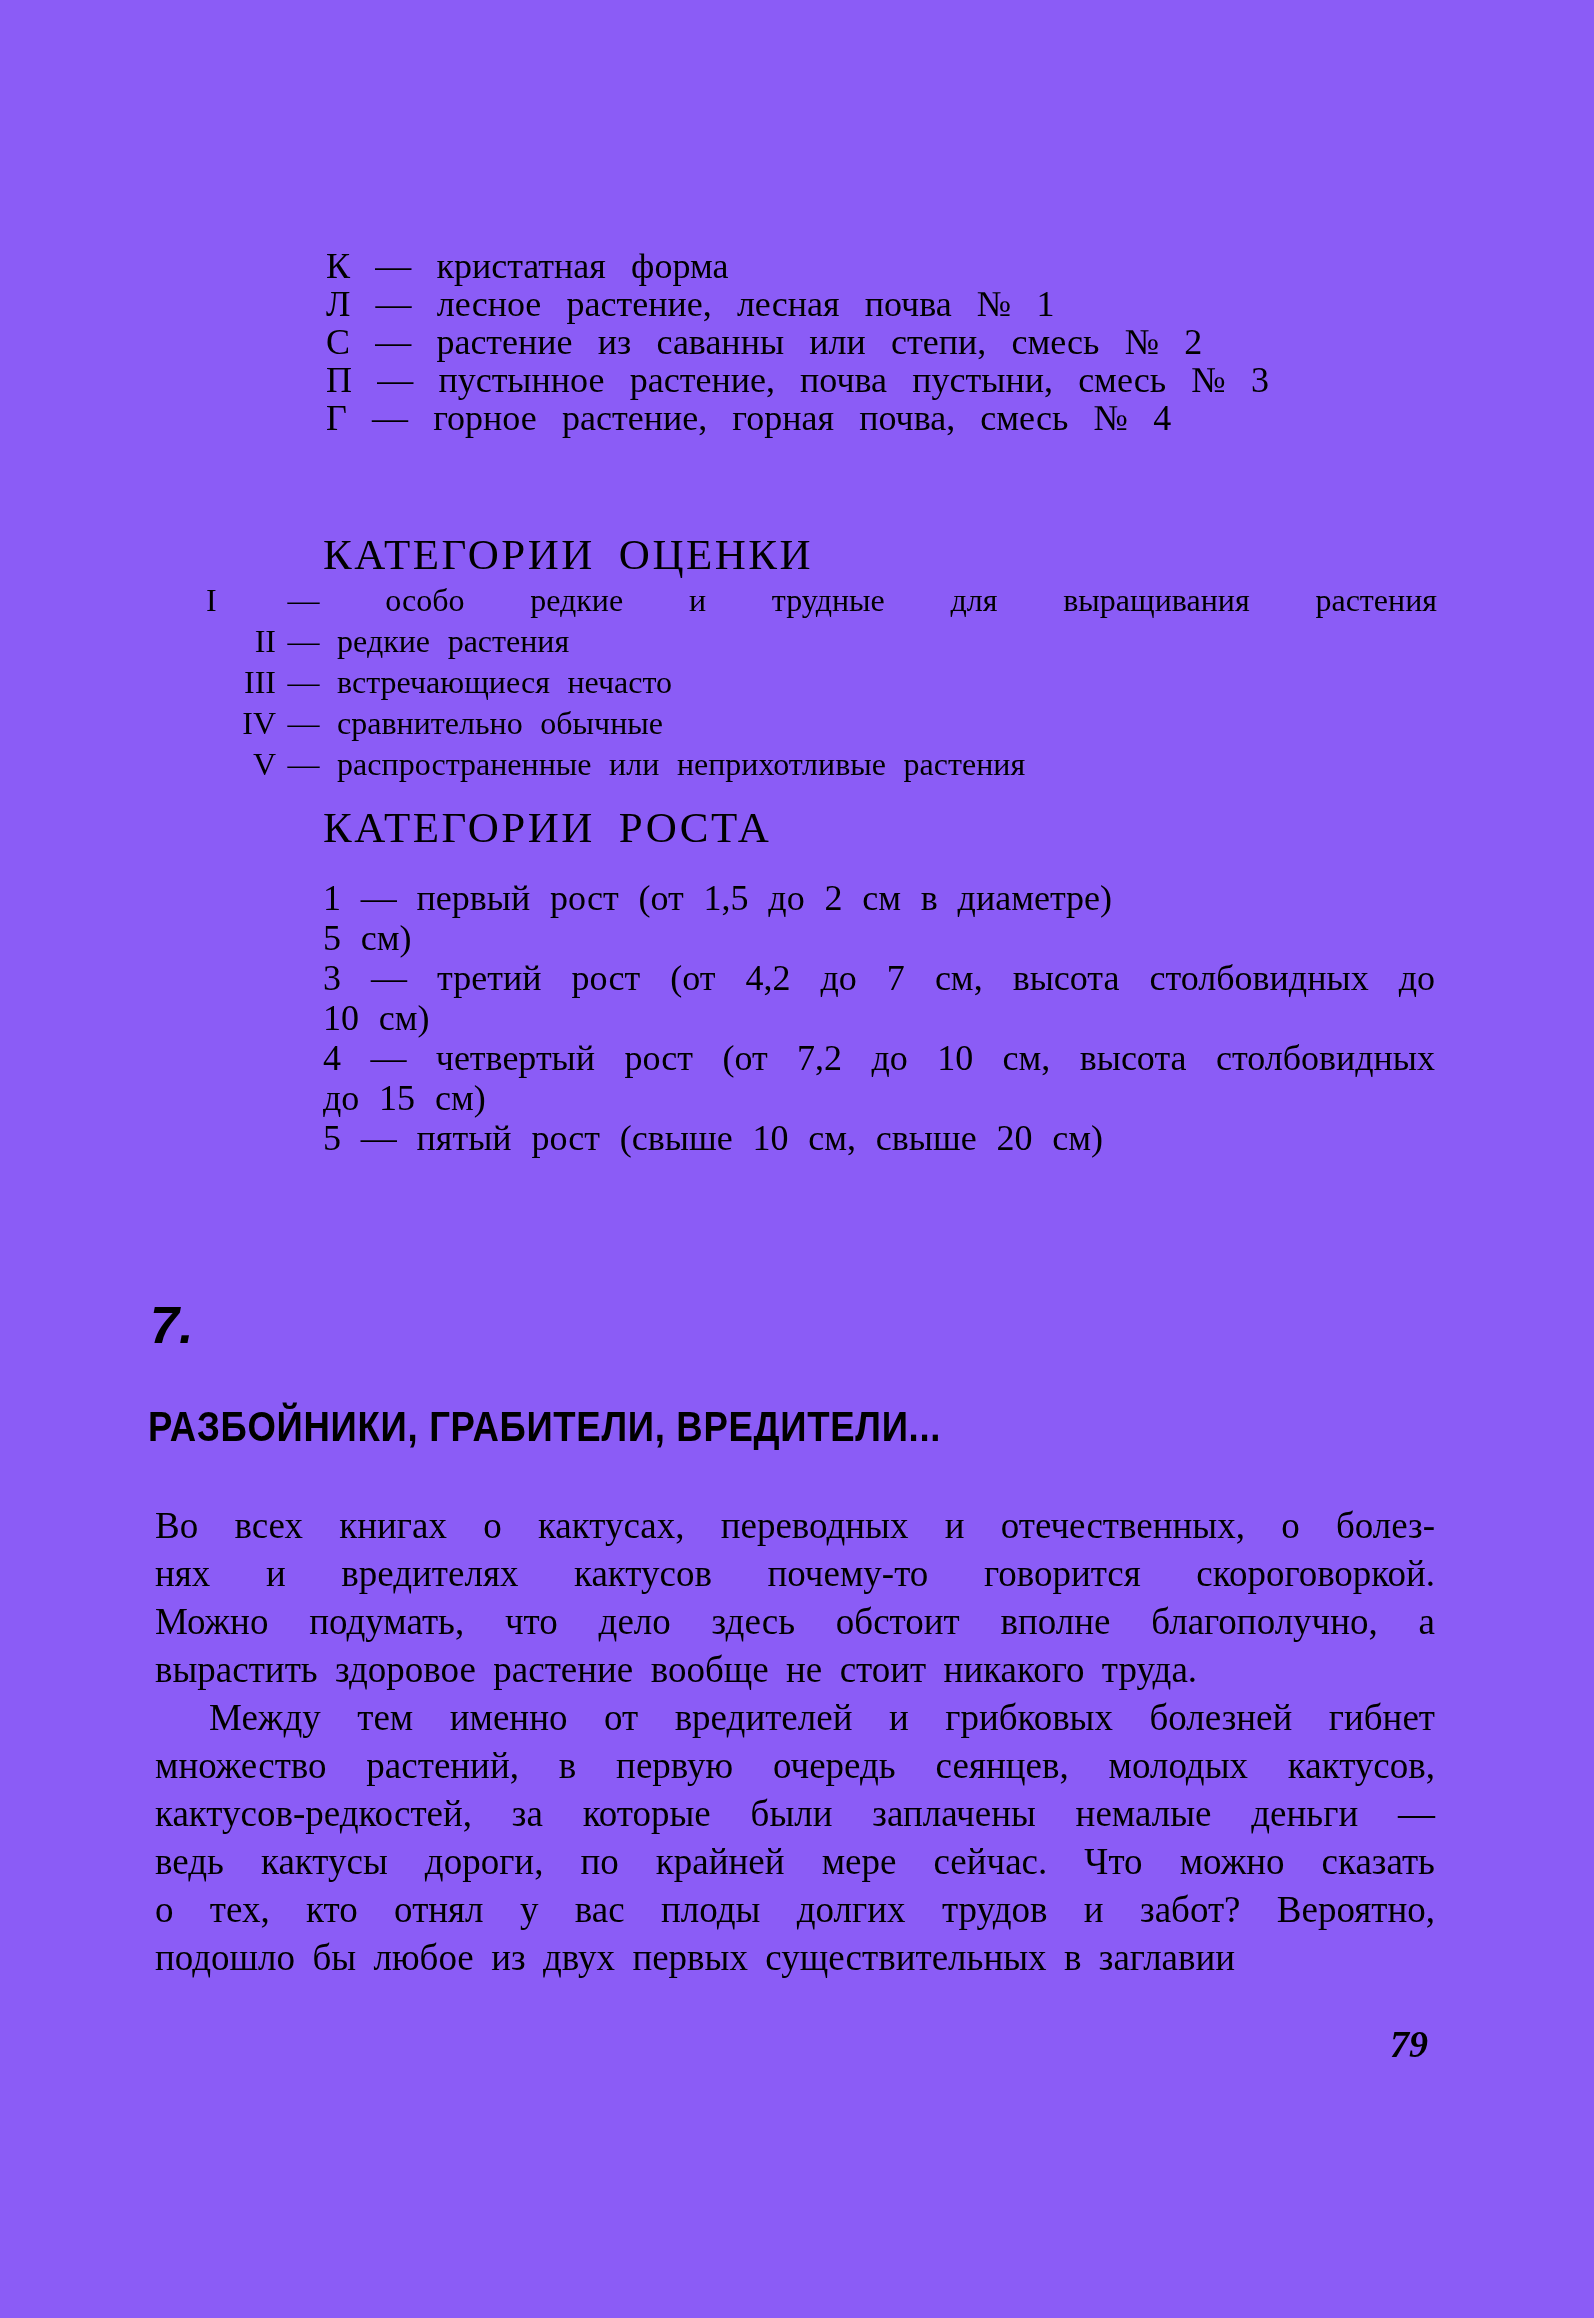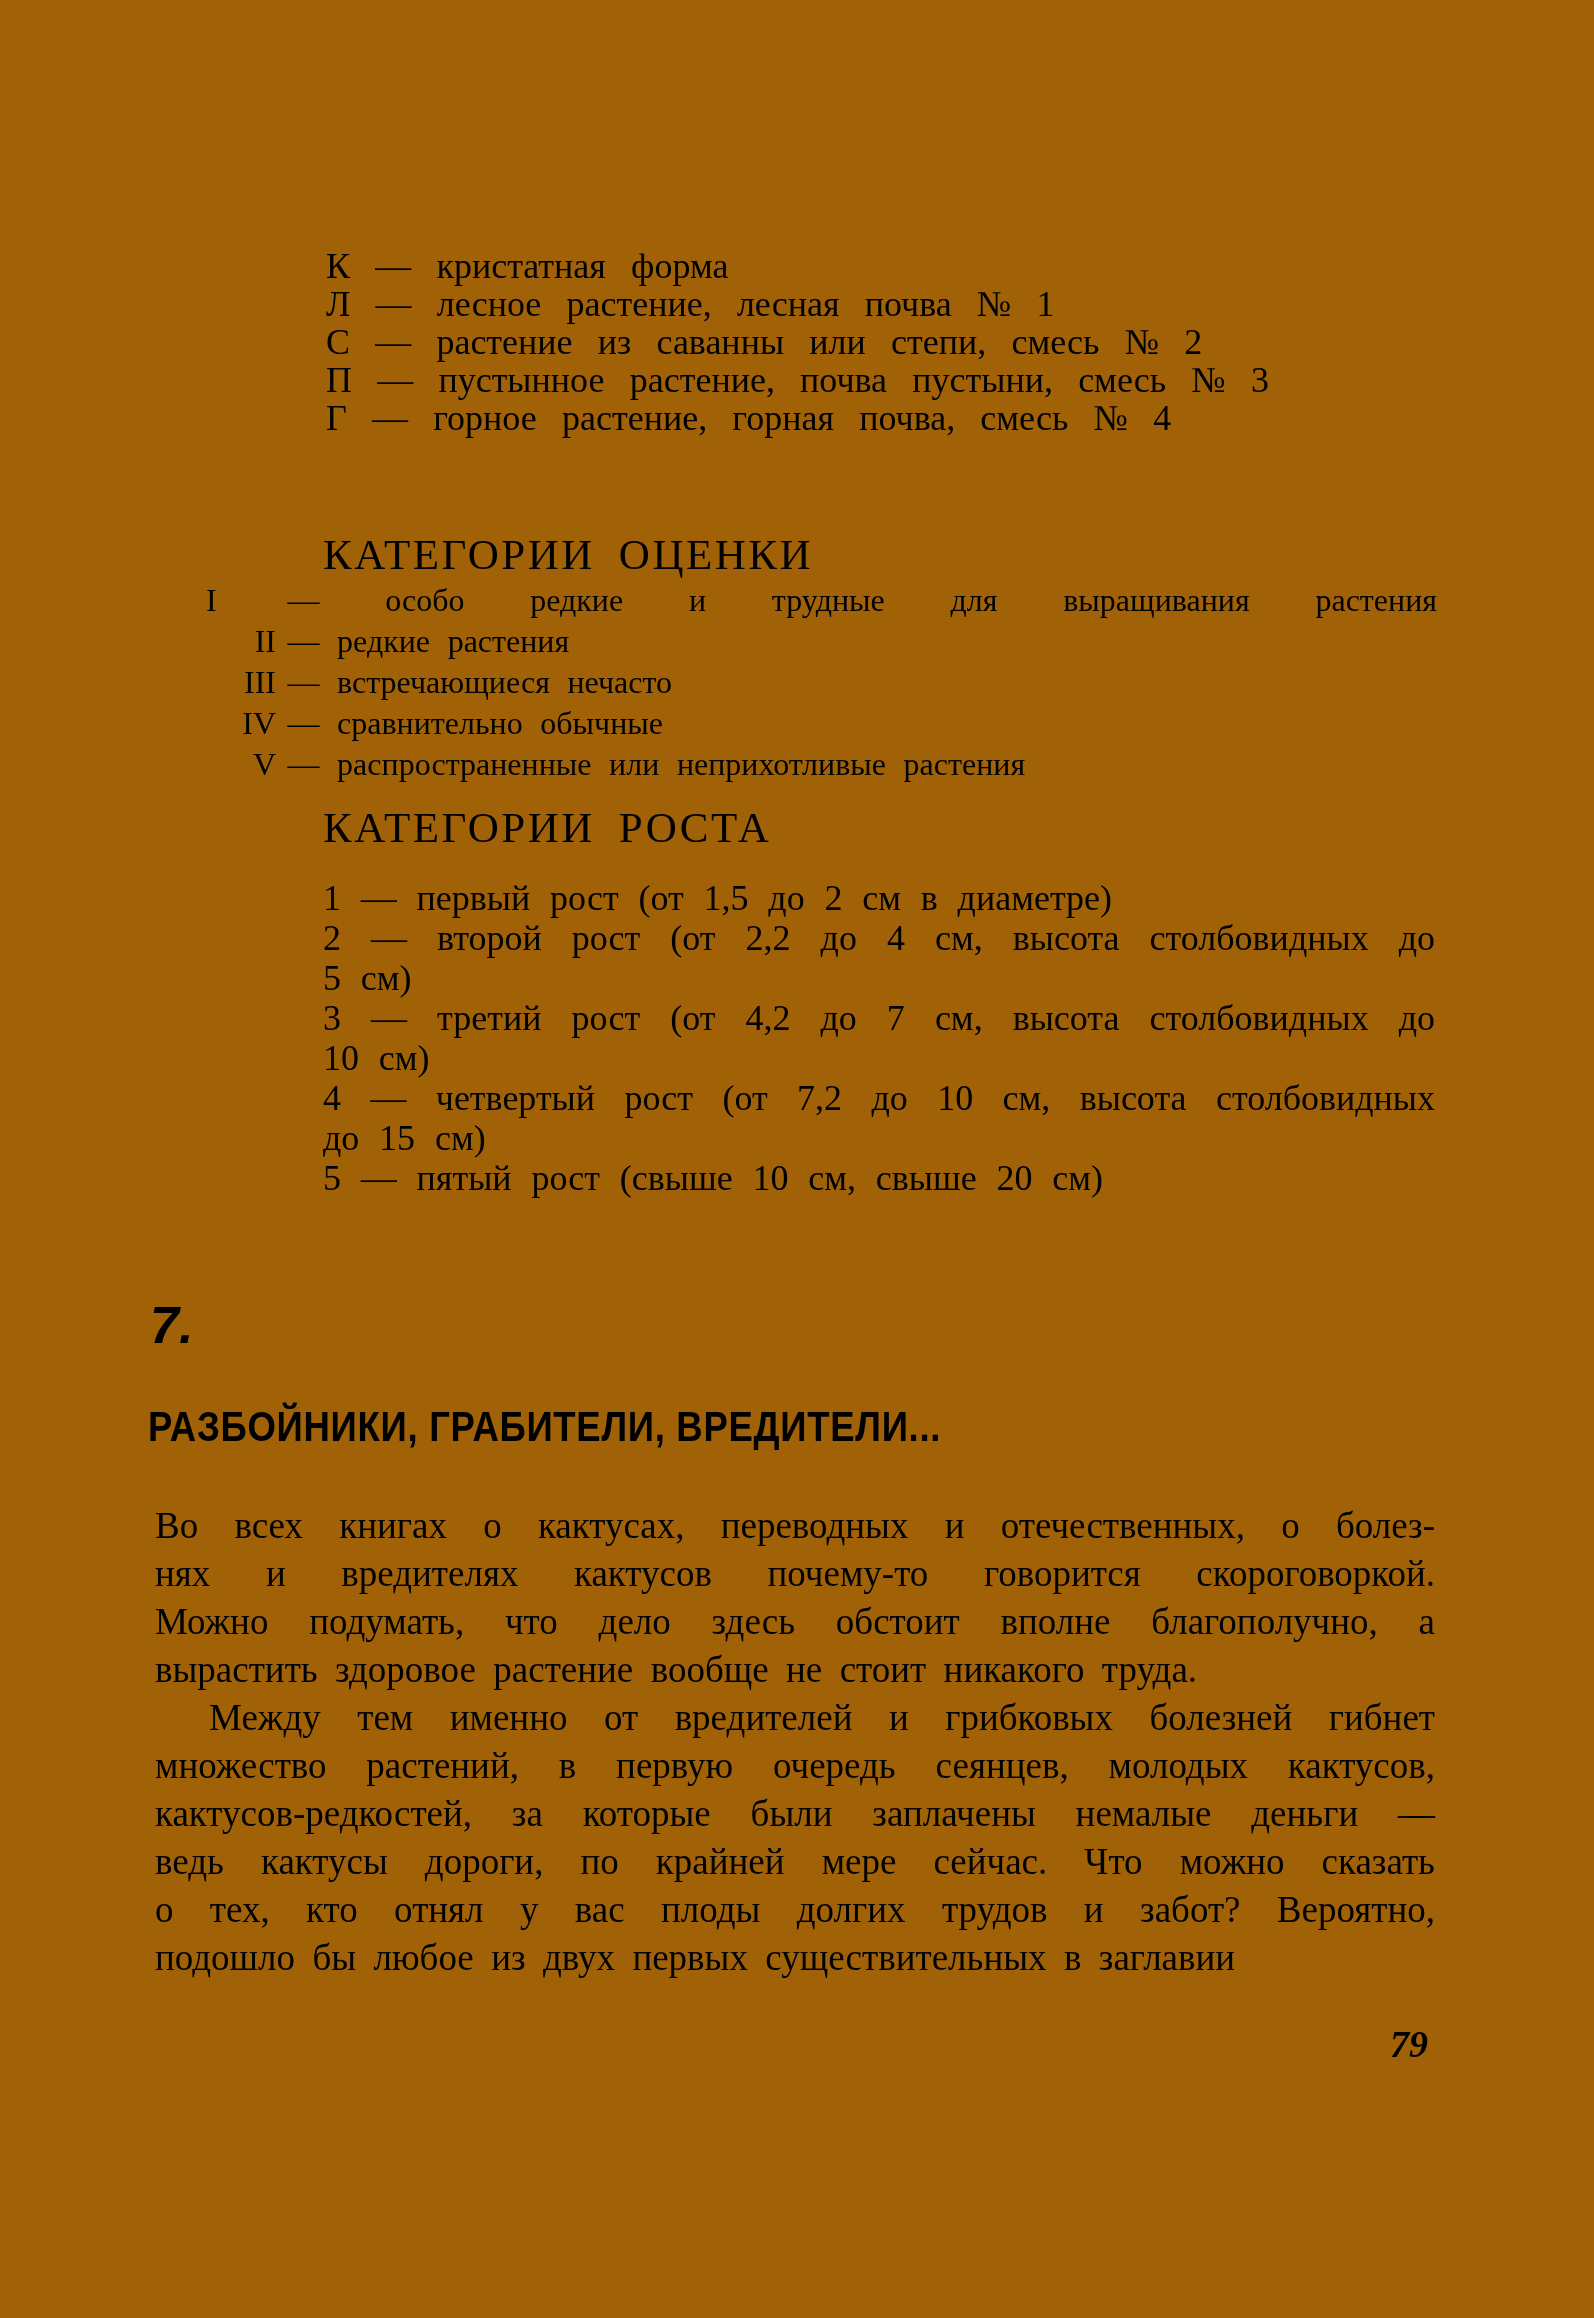--- a/index.html
+++ b/index.html
@@ -1,20 +1,20 @@
 <!DOCTYPE html>
 <html style="font-size:13px"><head>
 <meta charset="utf-8">
 <style>
   html, body { margin: 0; padding: 0; background: #ffffff; }
   .page {
     position: relative;
     width: 1594px;
     height: 2319px;
-    background: #a16207;
+    background: #8b5cf6;
     color: #000000;
     font-family: "Liberation Serif", "DejaVu Serif", serif;
     overflow: hidden;
   }
   
   .legend {
     position: absolute;
     left: 326px; top: 247px;
     width: 1112px;
     font-size: 36px;
@@ -129,21 +129,20 @@
     <div class="ev-line"><span class="num">V</span><span class="desc">— распространенные или неприхотливые растения</span></div>
   </div>
 
   <div class="heading h2pos">КАТЕГОРИИ РОСТА</div>
 
   <div class="growth">
     <div class="gr-item">
       <div class="line">1 — первый рост (от 1,5 до 2 см в диаметре)</div>
     </div>
     <div class="gr-item">
-      <div class="line fill">2 — второй рост (от 2,2 до 4 см, высота столбовидных до</div>
       <div class="line">5 см)</div>
     </div>
     <div class="gr-item">
       <div class="line fill">3 — третий рост (от 4,2 до 7 см, высота столбовидных до</div>
       <div class="line">10 см)</div>
     </div>
     <div class="gr-item">
       <div class="line fill">4 — четвертый рост (от 7,2 до 10 см, высота столбовидных</div>
       <div class="line">до 15 см)</div>
     </div>

